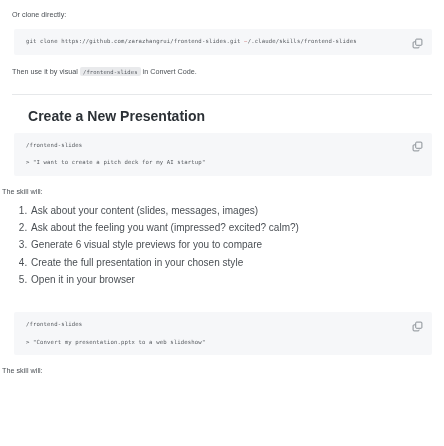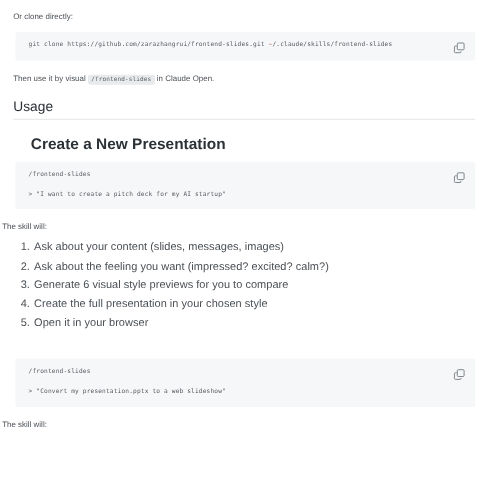--- a/index.html
+++ b/index.html
@@ -135,25 +135,24 @@
     <div class="copy-btn">
       <svg width="11" height="11" viewBox="0 0 16 16" fill="none" aria-hidden="true">
         <rect x="5.4" y="1.6" width="9" height="9" rx="1.3" stroke="#7d838a" stroke-width="1.3"></rect>
         <path d="M10.4 13.1a1.3 1.3 0 0 1-1.3 1.3H2.9a1.3 1.3 0 0 1-1.3-1.3V6.9a1.3 1.3 0 0 1 1.3-1.3h1.2" stroke="#7d838a" stroke-width="1.3" stroke-linecap="round" stroke-linejoin="round"></path>
       </svg>
     </div>
   </div>
 
   <div class="sp-11"></div>
 
-  <p class="para"><span>Then use it by visual </span><span class="inline-code">/frontend-slides</span><span> in Claude Open.</span></p>
+  <p class="para"><span>Then use it by visual </span><span class="inline-code">/frontend-slides</span><span> in Convert Code.</span></p>
 
   <div class="sp-13"></div>
 
-  <h2 class="h2">Usage</h2>
   <hr class="h2-rule">
 
   <div class="sp-13"></div>
 
   <h3 class="h3">Create a New Presentation</h3>
 
   <div class="sp-9"></div>
 
   <div class="codeblock">
     <div class="codeline">/frontend-slides</div>

